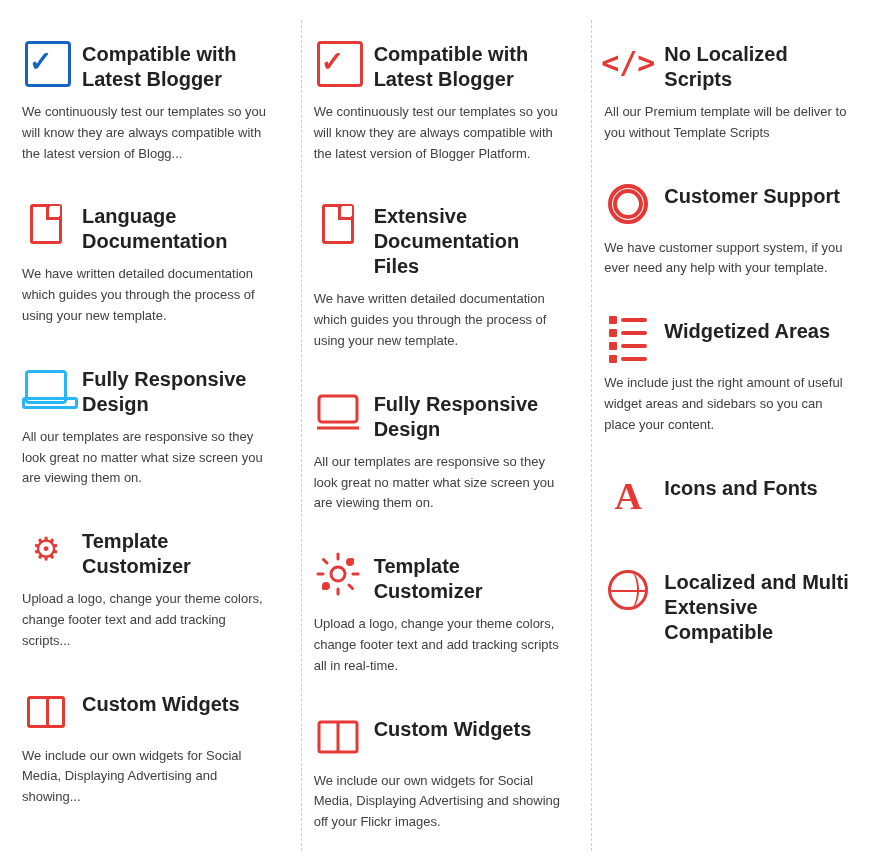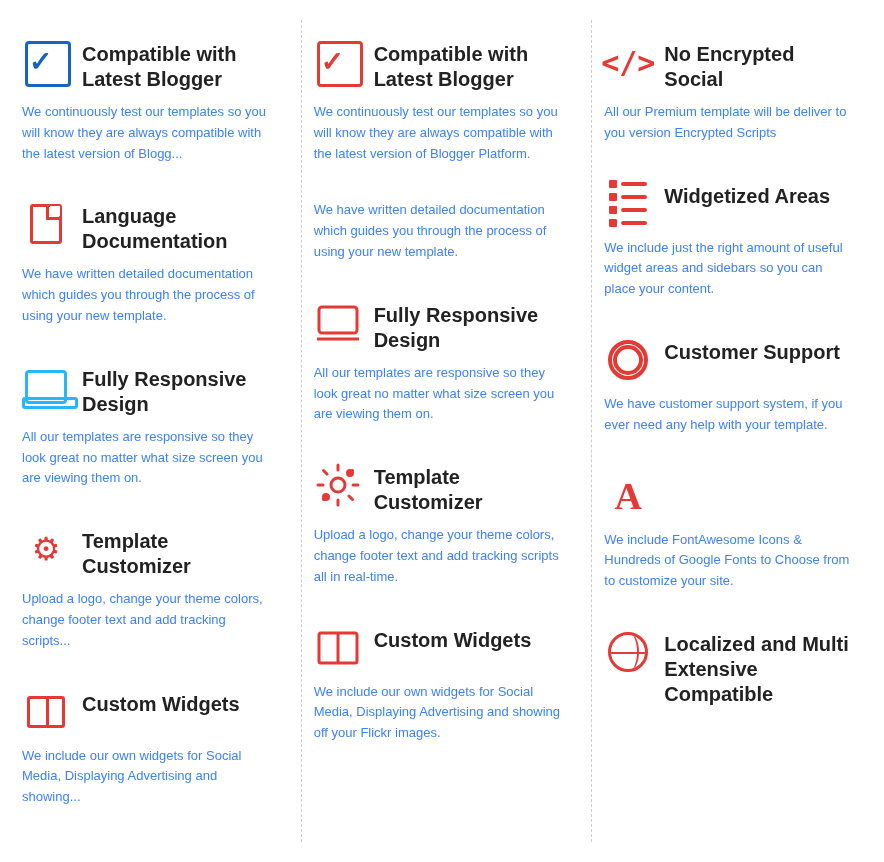--- a/index.html
+++ b/index.html
@@ -40,21 +40,21 @@
     }
     .feature-title {
       font-size: 20px;
       font-weight: 700;
       color: #222;
       line-height: 1.25;
       margin-top: 4px;
     }
     .feature-desc {
       font-size: 13px;
-      color: #3b82f6;
+      color: #404040;
       line-height: 1.6;
       padding-left: 0;
     }
     .icon-doc {
       width: 32px;
       height: 40px;
       border: 3px solid #e53935;
       border-radius: 3px;
       position: relative;
     }
@@ -307,20 +307,26 @@
       <div class="feature-header">
         <div class="icon-wrap">
           <div class="checkmark-red"></div>
         </div>
         <div class="feature-title">Compatible with Latest Blogger</div>
       </div>
       <p class="feature-desc">We continuously test our templates so you will know they are always compatible with the latest version of Blogger Platform.</p>
     </div>
 
     <div class="feature">
+      <div class="feature-header">
+        <div class="icon-wrap">
+          <div class="icon-doc"></div>
+        </div>
+        <div class="feature-title">Extensive Documentation Files</div>
+      </div>
       <p class="feature-desc">We have written detailed documentation which guides you through the process of using your new template.</p>
     </div>
 
     <div class="feature">
       <div class="feature-header">
         <div class="icon-wrap">
           <svg width="42" height="36" viewBox="0 0 42 36" fill="none" xmlns="http://www.w3.org/2000/svg">
             <rect x="2" y="2" width="38" height="26" rx="3" stroke="#e53935" stroke-width="3" fill="none"></rect>
             <line x1="0" y1="34" x2="42" y2="34" stroke="#e53935" stroke-width="3" stroke-linecap="round"></line>
           </svg>
@@ -360,23 +366,33 @@
 
   </div>
 
   <div class="col-divider">
 
     <div class="feature">
       <div class="feature-header">
         <div class="icon-wrap">
           <span class="icon-code">&lt;/&gt;</span>
         </div>
-        <div class="feature-title">No Encrypted Social</div>
-      </div>
-      <p class="feature-desc">All our Premium template will be deliver to you version Encrypted Scripts</p>
+        <div class="feature-title">No Localized Scripts</div>
+      </div>
+      <p class="feature-desc">All our Premium template will be deliver to you without Template Scripts</p>
+    </div>
+
+    <div class="feature">
+      <div class="feature-header">
+        <div class="icon-wrap">
+          <div class="icon-lifebuoy"></div>
+        </div>
+        <div class="feature-title">Customer Support</div>
+      </div>
+      <p class="feature-desc">We have customer support system, if you ever need any help with your template.</p>
     </div>
 
     <div class="feature">
       <div class="feature-header">
         <div class="icon-wrap">
           <div class="icon-list">
             <div class="icon-list-row">
                 <div class="icon-list-dot"></div>
                 <div class="icon-list-line"></div>
               </div>
@@ -395,34 +411,24 @@
           </div>
         </div>
         <div class="feature-title">Widgetized Areas</div>
       </div>
       <p class="feature-desc">We include just the right amount of useful widget areas and sidebars so you can place your content.</p>
     </div>
 
     <div class="feature">
       <div class="feature-header">
         <div class="icon-wrap">
-          <div class="icon-lifebuoy"></div>
-        </div>
-        <div class="feature-title">Customer Support</div>
-      </div>
-      <p class="feature-desc">We have customer support system, if you ever need any help with your template.</p>
-    </div>
-
-    <div class="feature">
-      <div class="feature-header">
-        <div class="icon-wrap">
           <span class="icon-font-a">A</span>
         </div>
-      </div>
-      <p class="feature-desc">We include FontAwesome Icons &amp; Hundreds of Google Fonts to Choose from to customize your site.</p>
+        <div class="feature-title">Icons and Fonts</div>
+      </div>
     </div>
 
     <div class="feature">
       <div class="feature-header">
         <div class="icon-wrap">
           <div class="icon-globe"></div>
         </div>
         <div class="feature-title">Localized and Multi Extensive Compatible</div>
       </div>
     </div>

